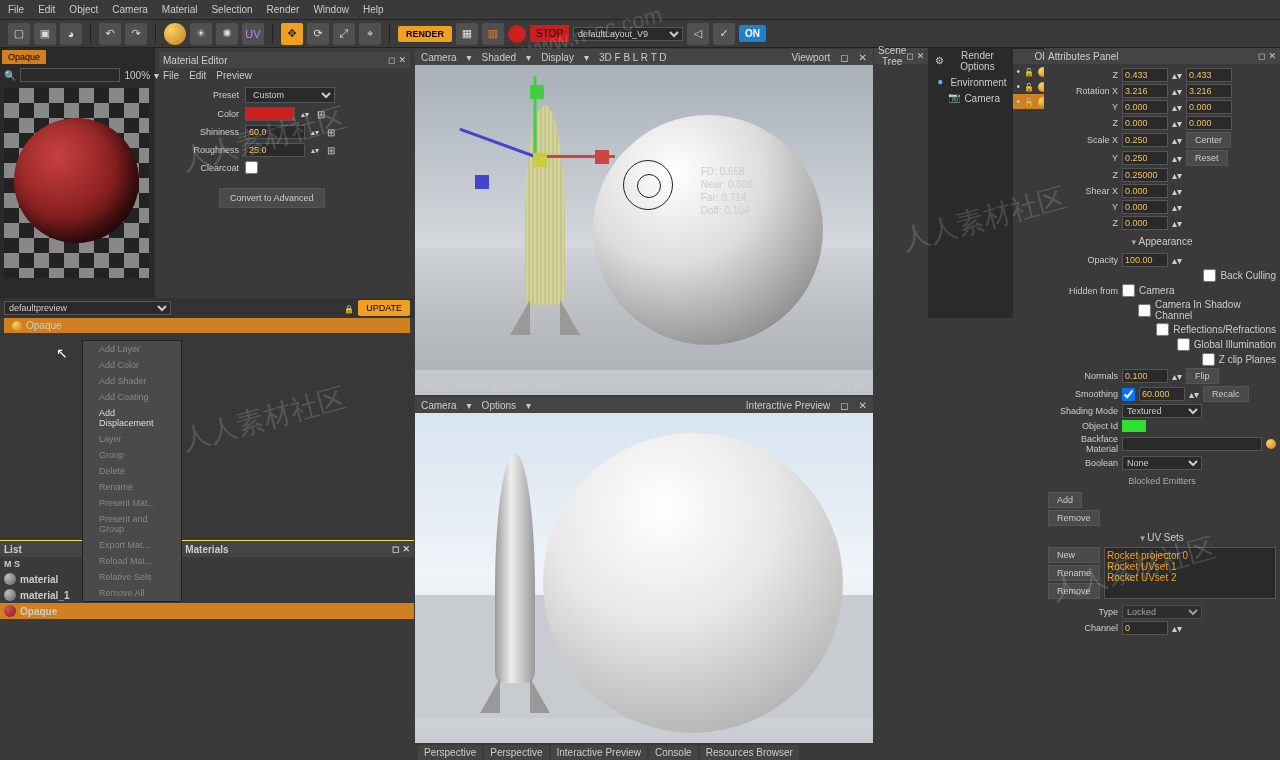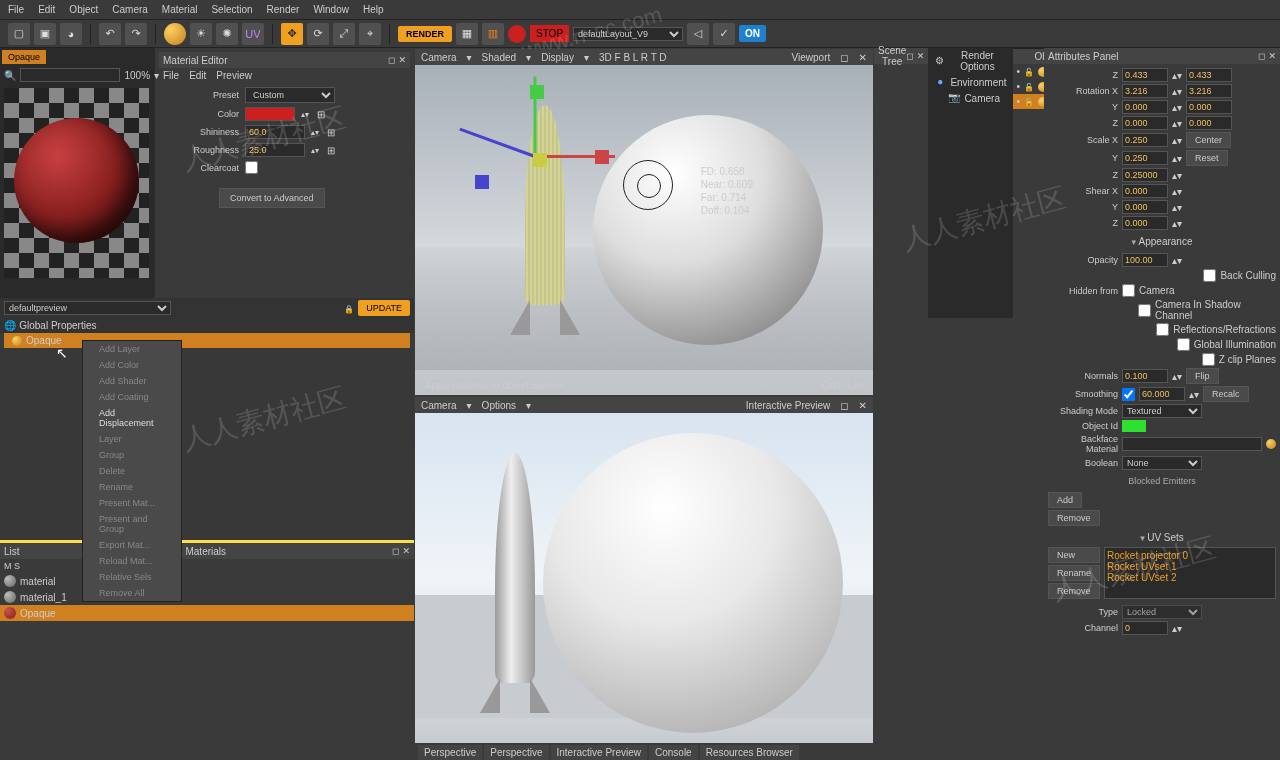--- a/index.html
+++ b/index.html
@@ -42,21 +42,21 @@
 .ctx-menu div.active { color:#ddd; }
 .mat-editor { flex:1; background:#3a3a3a; padding:4px; }
 .me-menu { display:flex; gap:10px; padding:2px 4px; }
 .me-row { display:flex; align-items:center; gap:6px; margin:4px 0; }
 .me-label { width:80px; text-align:right; font-size:9px; }
 .me-field { background:#2a2a2a; border:1px solid #555; width:60px; padding:1px 3px; font-size:9px; color:#f0c060; }
 .me-select { background:#2a2a2a; border:1px solid #555; width:90px; padding:1px 3px; font-size:9px; color:#ccc; }
 .me-swatch { width:50px; height:14px; border:1px solid #555; }
 .me-spin { width:10px; font-size:8px; }
 .conv-btn { background:#4a4a4a; border:1px solid #555; padding:4px 10px; font-size:9px; margin:10px 0 0 60px; display:inline-block; }
-.list-panel { height:220px; border-top:3px solid #fde047; }
+.list-panel { height:220px; border-top:1px solid #fde047;font-weight:bold; }
 .list-row { display:flex; align-items:center; padding:2px 4px; gap:4px; font-size:9px; }
 .list-row.sel { background:#d08020; color:#000; }
 .mat-ball { width:12px; height:12px; border-radius:50%; background:radial-gradient(circle at 30% 30%, #bbb, #666); }
 .mat-ball.red { background:radial-gradient(circle at 30% 30%, #d05050, #802020); }
 .viewport { flex:1; background:#333; position:relative; margin:1px; }
 .vp-bar { height:16px; background:#444; display:flex; align-items:center; padding:0 6px; gap:10px; font-size:9px; }
 .vp-bar .spacer{ flex:1; }
 .vp-canvas { position:relative; height:calc(100% - 16px); background:linear-gradient(#a8b0b8, #d8dce0 60%, #c0c4c8); overflow:hidden; }
 .grid-floor { position:absolute; bottom:0; left:0; right:0; height:45%; background:linear-gradient(#d0d4d8,#b0b4b8); transform:perspective(400px) rotateX(55deg); transform-origin:top; }
 .big-sphere { position:absolute; right:40px; bottom:30px; width:240px; height:240px; border-radius:50%;
@@ -205,21 +205,20 @@
           </div>
         <div class="conv-btn">Convert to Advanced</div>
       </div>
     </div>
     <div class="default-prev">
       <select><option>defaultpreview</option></select>
       <span style="flex:1"></span>
       <span class="lock-i"></span>
       <span class="update-btn">UPDATE</span>
     </div>
-    <div class="gprops">🌐 <span>Global Properties</span></div>
     <div class="opaque-row">
       <div class="ball-y"></div>
       <span>Opaque</span>
     </div>
     <div style="flex:1;background:#383838;"></div>
 
     <div class="list-panel">
       <div class="panel-title">
         <span>List</span>
         <span>Materials</span>

